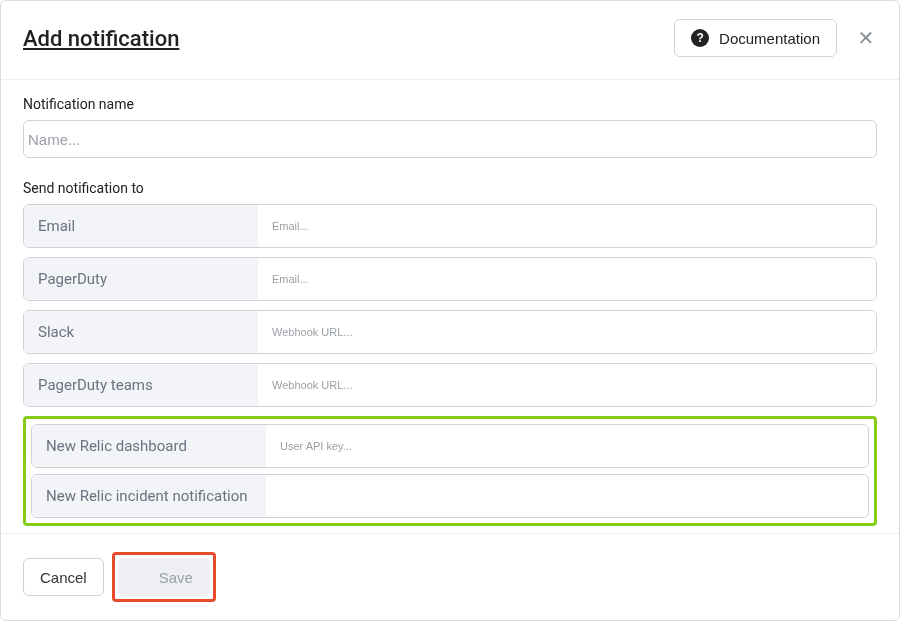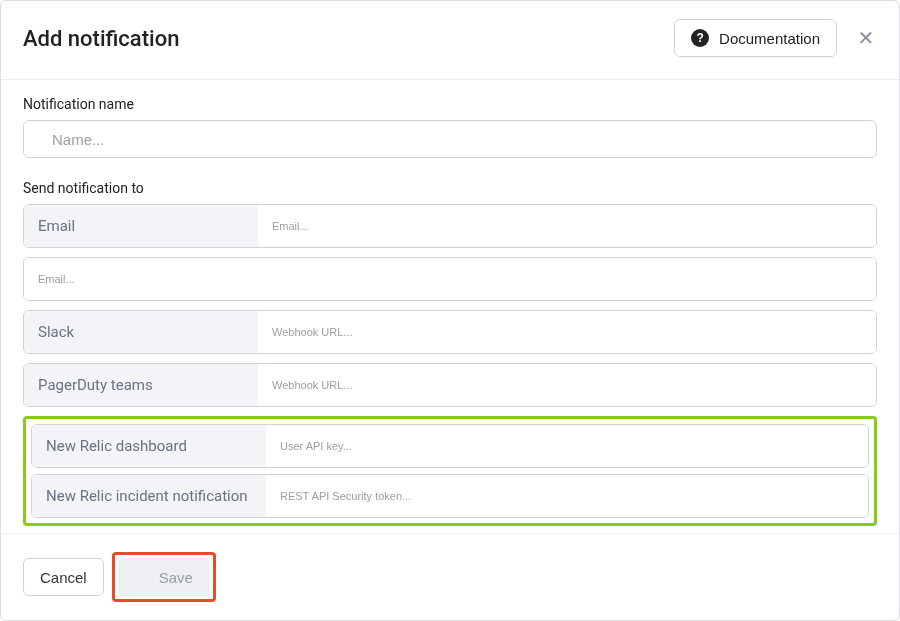--- a/index.html
+++ b/index.html
@@ -1,27 +1,27 @@
 <!DOCTYPE html>
 <html><head>
   <meta charset="utf-8">
   <style>
     * { box-sizing: border-box; margin: 0; padding: 0; }
     body { font-family: -apple-system, BlinkMacSystemFont, "Segoe UI", Roboto, Helvetica, Arial, sans-serif; width: 900px; height: 621px; background: #fff; color: #111; }
     .modal { width: 100%; height: 100%; display: flex; flex-direction: column; border: 1px solid #d9dde2; border-radius: 6px; overflow: hidden; }
     .modal-header { display: flex; align-items: center; justify-content: space-between; padding: 18px 22px 22px 22px; border-bottom: 1px solid #ecedef; }
-    .modal-title { font-size: 22px; font-weight: 500; color: #222; }
+    .modal-title { font-size: 22px; font-weight: 500; color: #222; text-decoration: underline; }
     .header-right { display: flex; align-items: center; gap: 18px; }
     .doc-button { display: inline-flex; align-items: center; gap: 10px; padding: 9px 16px; border: 1px solid #cfd3d9; border-radius: 6px; background: #fff; font-size: 15px; color: #222; cursor: pointer; }
     .doc-button .qicon { display: inline-flex; width: 18px; height: 18px; border-radius: 50%; background: #222; color: #fff; align-items: center; justify-content: center; font-size: 12px; font-weight: 700; }
     .close-btn { width: 22px; height: 22px; display: inline-flex; align-items: center; justify-content: center; background: transparent; border: none; color: #8a8f98; cursor: pointer; font-size: 20px; line-height: 1; }
     .modal-body { flex: 1 1 auto; padding: 16px 22px 0 22px; overflow: auto; }
     .section-label { font-size: 14px; font-weight: 400; color: #222; margin-bottom: 8px; }
     .name-input-wrap { margin-bottom: 22px; }
-    .name-input { width: 100%; height: 38px; border: 1px solid #cfd3d9; border-radius: 6px; padding: 0 28px; font-size: 15px; color: #1d4ed8; outline: none; }
+    .name-input { width: 100%; height: 38px; border: 1px solid #cfd3d9; border-radius: 6px; padding: 0 4px; font-size: 15px; color: #1d4ed8; outline: none; }
     .name-input::placeholder { color: #9aa0a6; }
     .channels { display: flex; flex-direction: column; gap: 9px; margin-bottom: 22px; }
     .channel-row { display: flex; align-items: stretch; border: 1px solid #cfd3d9; border-radius: 6px; overflow: hidden; height: 44px; position: relative; }
     .channel-label-cell { width: 234px; background: #f3f4f8; display: flex; align-items: center; padding: 0 14px; font-size: 15px; color: #6b7280; }
     .channel-input-cell { flex: 1; }
     .channel-input { width: 100%; height: 100%; border: none; padding: 0 14px; font-size: 11px; color: #333; background: #fff; outline: none; }
     .channel-input::placeholder { color: #9aa0a6; }
     .highlight-group { position: relative; border: 3px solid #84cc16; border-radius: 4px; padding: 5px 5px; }
     .highlight-group .channel-row { margin: 0; }
     .highlight-group .gap-between { height: 6px; }
@@ -61,20 +61,21 @@
       <div class="channels">
 
         <div class="channel-row">
           <div class="channel-label-cell">Email</div>
           <div class="channel-input-cell">
             <input type="text" class="channel-input" placeholder="Email..." style="">
           </div>
         </div>
 
         <div class="channel-row">
+          <div class="channel-label-cell">PagerDuty</div>
           <div class="channel-input-cell">
             <input type="text" class="channel-input" placeholder="Email..." style="">
           </div>
         </div>
 
         <div class="channel-row">
           <div class="channel-label-cell">Slack</div>
           <div class="channel-input-cell">
             <input type="text" class="channel-input" placeholder="Webhook URL..." style="">
           </div>
@@ -90,23 +91,20 @@
         <div class="highlight-group">
           <div class="channel-row">
             <div class="channel-label-cell">New Relic dashboard</div>
             <div class="channel-input-cell">
               <input type="text" class="channel-input" placeholder="User API key..." style="">
             </div>
           </div>
           <div class="gap-between"></div>
           <div class="channel-row">
             <div class="channel-label-cell">New Relic incident notification</div>
-            <div class="channel-input-cell">
-              <input type="text" class="channel-input" placeholder="REST API Security token..." style="">
-            </div>
           </div>
         </div>
 
       </div>
     </div>
 
   </div>
 
   <div class="modal-footer">
     <button class="btn btn-cancel">Cancel</button>

